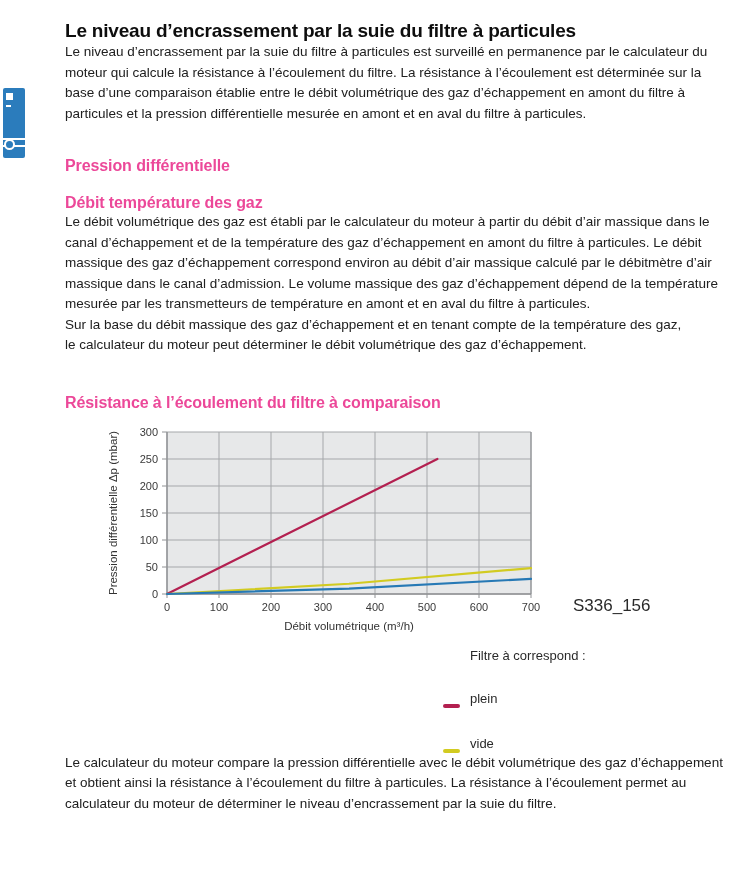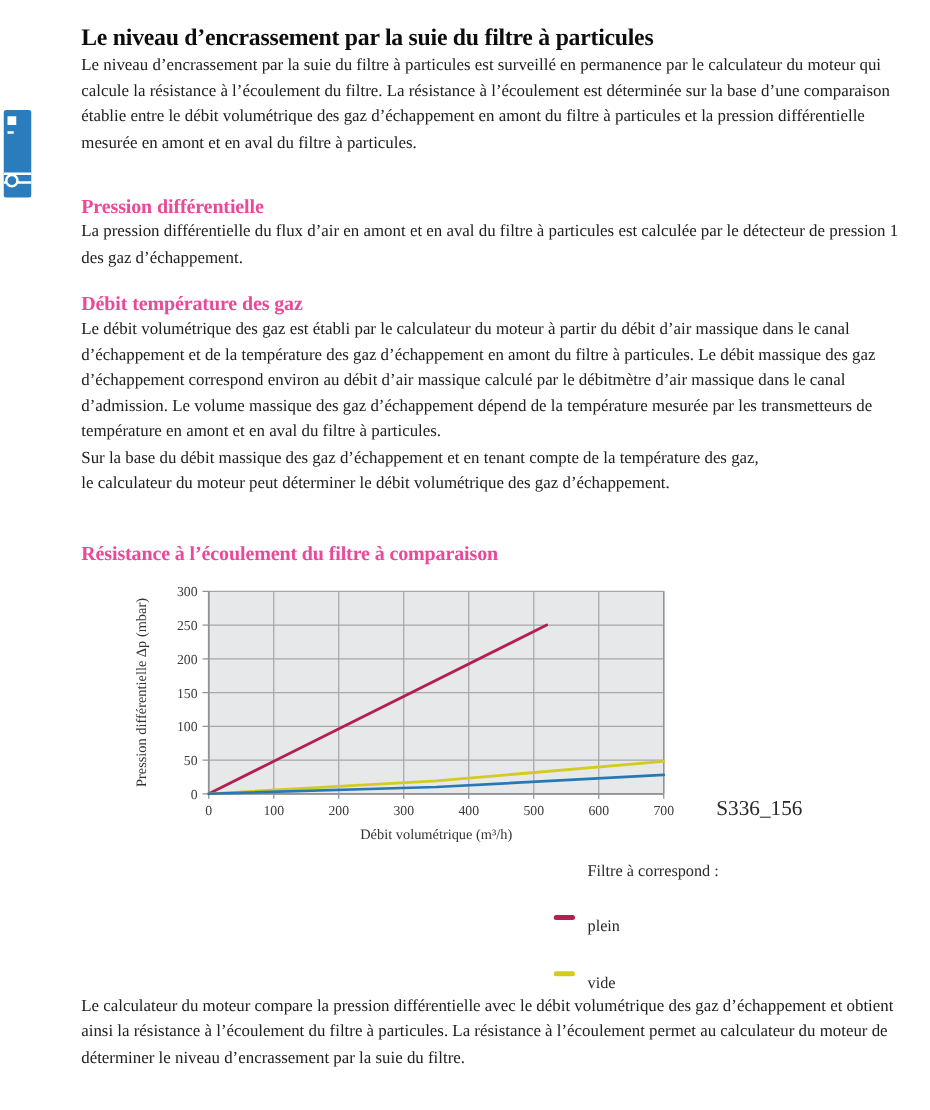--- a/index.html
+++ b/index.html
@@ -1,20 +1,20 @@
 <!DOCTYPE html>
 <html><head>
 <meta charset="utf-8">
 <style>
   html,body{margin:0;padding:0;background:#fff;}
   .page{
     position:relative;
     width:744px;height:888px;
     background:#ffffff;
-    font-family:Liberation Serif, serif;
+    font-family:Liberation Sans, sans-serif;
     color:#1c1c1c;
     overflow:hidden;
   }
   .content{padding:14px 16px 0 65px;}
   h1{
     font-size:19px;font-weight:700;letter-spacing:-0.2px;
     margin:6px 0 0 0;color:#0d0d0d;
   }
   h2{
     font-size:16px;font-weight:700;letter-spacing:-0.1px;
@@ -48,21 +48,21 @@
   .chart-svg{display:block;}
   .chart-svg text{fill:#3a3a3a;}
   .chart-svg .tick{font-size:11px;}
   .chart-svg .axis-label{font-size:11.5px;fill:#333;}
   .figure-label{
     margin-top:176px;margin-left:10px;
     font-size:17px;color:#2a2a2a;white-space:nowrap;
   }
   .legend{margin:14px 0 0 378px;font-size:13px;color:#2a2a2a;}
   .legend-title{margin-left:27px;margin-bottom:7px;}
-  .legend-row{display:flex;align-items:flex-start;height:18px;margin-top:27px;}
+  .legend-row{display:flex;align-items:flex-end;height:18px;margin-top:27px;}
   .legend-swatch{width:17px;height:4px;border-radius:2px;flex:0 0 auto;margin-right:10px;}
   .legend-label{line-height:18px;}
 </style>
 </head>
 <body>
 
 <div class="page">
 
   <div class="ssp-icon">
     <span class="ssp-sq"></span>
@@ -72,21 +72,20 @@
     <span class="ssp-ring"></span>
   </div>
 
   <div class="content">
 
     <h1>Le niveau d’encrassement par la suie du filtre à particules</h1>
 
     <p class="body mt-intro">Le niveau d’encrassement par la suie du filtre à particules est surveillé en permanence par le calculateur du moteur qui calcule la résistance à l’écoulement du filtre. La résistance à l’écoulement est déterminée sur la base d’une comparaison établie entre le débit volumétrique des gaz d’échappement en amont du filtre à particules et la pression différentielle mesurée en amont et en aval du filtre à particules.</p>
 
     <h2 class="mt-h2-1">Pression différentielle</h2>
-    <p class="body mt-p-1">La pression différentielle du flux d’air en amont et en aval du filtre à particules est calculée par le détecteur de pression 1 des gaz d’échappement.</p>
 
     <h2 class="mt-h2-2">Débit température des gaz</h2>
     <p class="body mt-p-2">Le débit volumétrique des gaz est établi par le calculateur du moteur à partir du débit d’air massique dans le canal d’échappement et de la température des gaz d’échappement en amont du filtre à particules. Le débit massique des gaz d’échappement correspond environ au débit d’air massique calculé par le débitmètre d’air massique dans le canal d’admission. Le volume massique des gaz d’échappement dépend de la température mesurée par les transmetteurs de température en amont et en aval du filtre à particules.
 Sur la base du débit massique des gaz d’échappement et en tenant compte de la température des gaz,
 le calculateur du moteur peut déterminer le débit volumétrique des gaz d’échappement.</p>
 
     <h2 class="mt-h2-3">Résistance à l’écoulement du filtre à comparaison</h2>
 
     <div class="chart-block">
       <svg class="chart-svg" width="460" height="214" viewBox="0 0 460 214">

